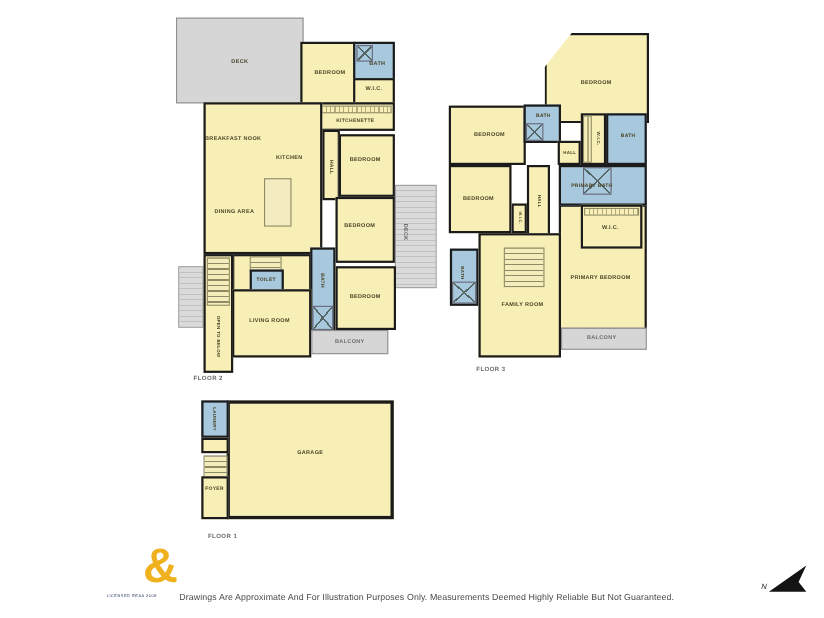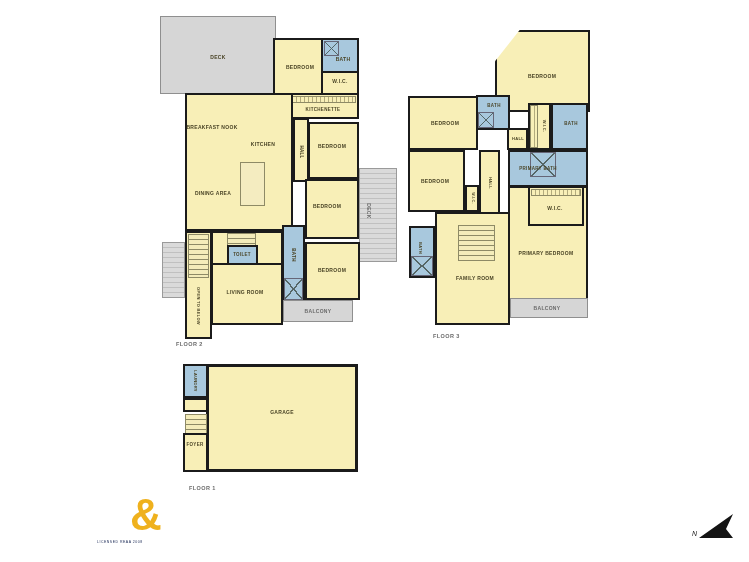--- a/index.html
+++ b/index.html
@@ -170,20 +170,21 @@
     <div class="lbl" style="left:15px;top:83px;font-size:4.5px;">FOYER</div>
 
     <div class="floorlbl" style="left:9px;top:123px;">FLOOR 1</div>
   </div>
 
   <div class="logo" style="left:30px;top:498px;width:150px;height:52px;">
     <div class="amp">&amp;</div>
     <div class="tag">LICENSED REAA 2008</div>
   </div>
 
+  <div class="disclaimer">Drawings Are Approximate And For Illustration Purposes Only. Measurements Deemed Highly Reliable But Not Guaranteed.</div>
 
   <div class="north">
     <span class="n">N</span>
     <svg width="38" height="30" viewBox="0 0 38 30" style="position:absolute;left:6px;top:0;">
       <polygon points="1,26 35,2 28,17 35,26" fill="#141414"></polygon>
     </svg>
   </div>
 
 </div>
 

